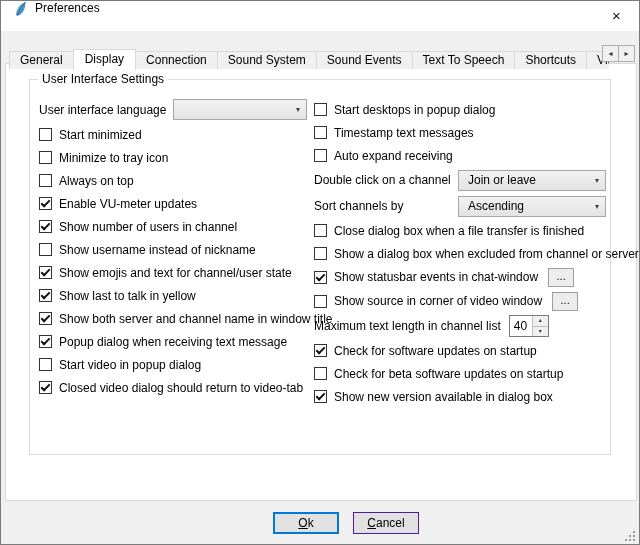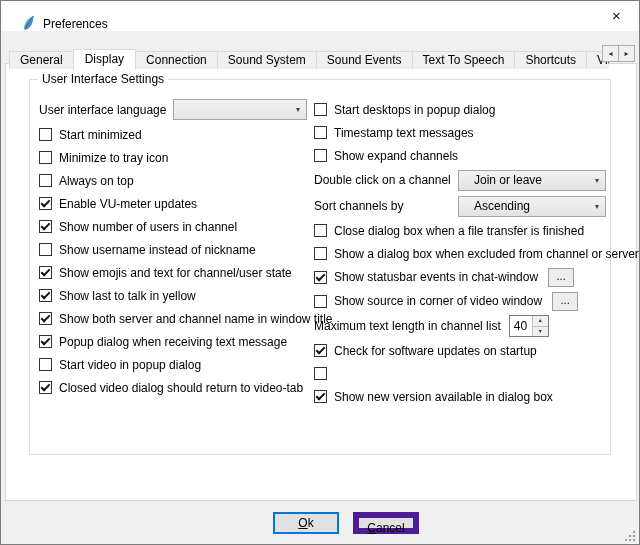--- a/index.html
+++ b/index.html
@@ -2,21 +2,21 @@
 <html style="--accent: #0078d7;"><head>
 <meta charset="utf-8">
 <style>
   html,body{margin:0;padding:0;background:#cfcfcf;}
   .window{
     position:relative;width:640px;height:545px;box-sizing:border-box;
     background:#f0f0f0;border:1px solid #7a7a7a;overflow:hidden;
     font-family:"Liberation Sans",sans-serif;font-size:12px;color:#000;
   }
   
-  .titlebar{position:absolute;left:0;top:0;right:0;height:30px;background:#fff;display:flex;align-items:flex-end;padding-left:20px;box-sizing:border-box;}
+  .titlebar{position:absolute;left:0;top:0;right:0;height:30px;background:#fff;display:flex;align-items:flex-start;padding-left:12px;box-sizing:border-box;}
   .app-icon{width:16px;height:16px;display:inline-block;}
   .titlebar .title{margin-left:6px;}
   .close-btn{position:absolute;right:0;top:0;width:45px;height:29px;display:flex;align-items:center;justify-content:center;background:#fff;font-size:15px;color:#111;cursor:default;}
   
   .tabbar{position:absolute;left:8px;top:48px;height:21px;width:600px;display:flex;align-items:flex-end;overflow:hidden;z-index:2;}
   .tab{box-sizing:border-box;height:18px;margin-bottom:1px;line-height:17px;padding:0 10px;background:#f0f0f0;border:1px solid #d9d9d9;border-bottom:none;white-space:nowrap;}
   .tab + .tab{margin-left:-1px;}
   .tab.selected{height:21px;margin-bottom:0;line-height:19px;background:#fff;padding:0 11px;position:relative;z-index:3;}
   .tab-scroll{position:absolute;top:44px;right:4px;display:flex;z-index:4;}
   .tsbtn{width:17px;height:17px;box-sizing:border-box;background:#f0f0f0;border:1px solid #adadad;display:flex;align-items:center;justify-content:center;font-size:8px;color:#333;}
@@ -34,30 +34,30 @@
   .row-combo{height:26px;}
   .row-combo .lbl{flex:1;}
   .row-btn{height:24px;}
   .row-spin{height:26px;}
   
   .checkbox{flex:none;width:13px;height:13px;box-sizing:border-box;border:1px solid #333;background:#fff;margin-right:7px;position:relative;}
   .checkbox.checked::after{content:"";position:absolute;left:1px;top:2px;width:7px;height:3px;border-left:2px solid #111;border-bottom:2px solid #111;transform:rotate(-45deg);}
   .combo{box-sizing:border-box;height:21px;border:1px solid #a6a6a6;background:linear-gradient(#f2f2f2,#e3e3e3);display:flex;align-items:center;}
   .lang-combo{flex:1;}
   .combo-fixed{width:148px;flex:none;}
-  .combo-val{flex:1;padding-left:15px;overflow:hidden;}
+  .combo-val{flex:1;padding-left:9px;overflow:hidden;}
   .combo-arrow{width:16px;text-align:center;font-size:8px;color:#444;}
   .dots-btn{margin-left:10px;width:26px;height:19px;box-sizing:border-box;background:#ededed;border:1px solid #9d9d9d;font-size:11px;line-height:14px;text-align:center;}
   .spinbox{margin-left:8px;display:flex;height:22px;box-sizing:border-box;border:1px solid #7a7a7a;background:#fff;}
   .spin-val{width:18px;padding-left:4px;line-height:20px;}
   .spin-btns{width:15px;display:flex;flex-direction:column;border-left:1px solid #bfbfbf;}
   .spin-up,.spin-down{flex:1;font-size:6px;line-height:9px;text-align:center;background:#f0f0f0;color:#333;}
   .spin-up{border-bottom:1px solid #bfbfbf;}
   
-  .btn{position:absolute;width:66px;height:22px;box-sizing:border-box;background:#e1e1e1;border:6px solid #4c1d95;text-align:center;line-height:19px;font-family:"Liberation Sans",sans-serif;font-size:12px;}
+  .btn{position:absolute;width:66px;height:22px;box-sizing:border-box;background:#e1e1e1;border:1px solid #4c1d95;text-align:center;line-height:19px;font-family:"Liberation Sans",sans-serif;font-size:12px;}
   .btn.default{border:2px solid var(--accent,#0078d7);line-height:17px;}
   #ok-btn{left:272px;top:511px;}
   #cancel-btn{left:352px;top:511px;}
   .accel{text-decoration:underline;}
   
   .resize-grip{position:absolute;right:2px;bottom:2px;width:13px;height:13px;}
   .resize-grip::before{content:"";position:absolute;left:1px;top:10px;width:2px;height:2px;background:#9e9e9e;
     box-shadow:4px 0 #9e9e9e,8px 0 #9e9e9e,4px -4px #9e9e9e,8px -4px #9e9e9e,8px -8px #9e9e9e;}
 </style>
 </head>
@@ -212,21 +212,21 @@
               <span class="lbl">Start desktops in popup dialog</span>
             </div>
 
             <div class="row check-row">
               <span class="checkbox"></span>
               <span class="lbl">Timestamp text messages</span>
             </div>
 
             <div class="row check-row">
               <span class="checkbox"></span>
-              <span class="lbl">Show expand channels</span>
+              <span class="lbl">Auto expand receiving</span>
             </div>
           </div>
 
         <div class="row row-combo">
           <span class="lbl">Double click on a channel</span>
           <div class="combo combo-fixed">
             <span class="combo-val">Join or leave</span>
             <span class="combo-arrow">▾</span>
           </div>
         </div>
@@ -277,20 +277,21 @@
 
         <div>
 
             <div class="row check-row">
               <span class="checkbox checked"></span>
               <span class="lbl">Check for software updates on startup</span>
             </div>
 
             <div class="row check-row">
               <span class="checkbox"></span>
+              <span class="lbl">Check for beta software updates on startup</span>
             </div>
 
             <div class="row check-row">
               <span class="checkbox checked"></span>
               <span class="lbl">Show new version available in dialog box</span>
             </div>
           </div>
       </div>
     </div>
   </div>

